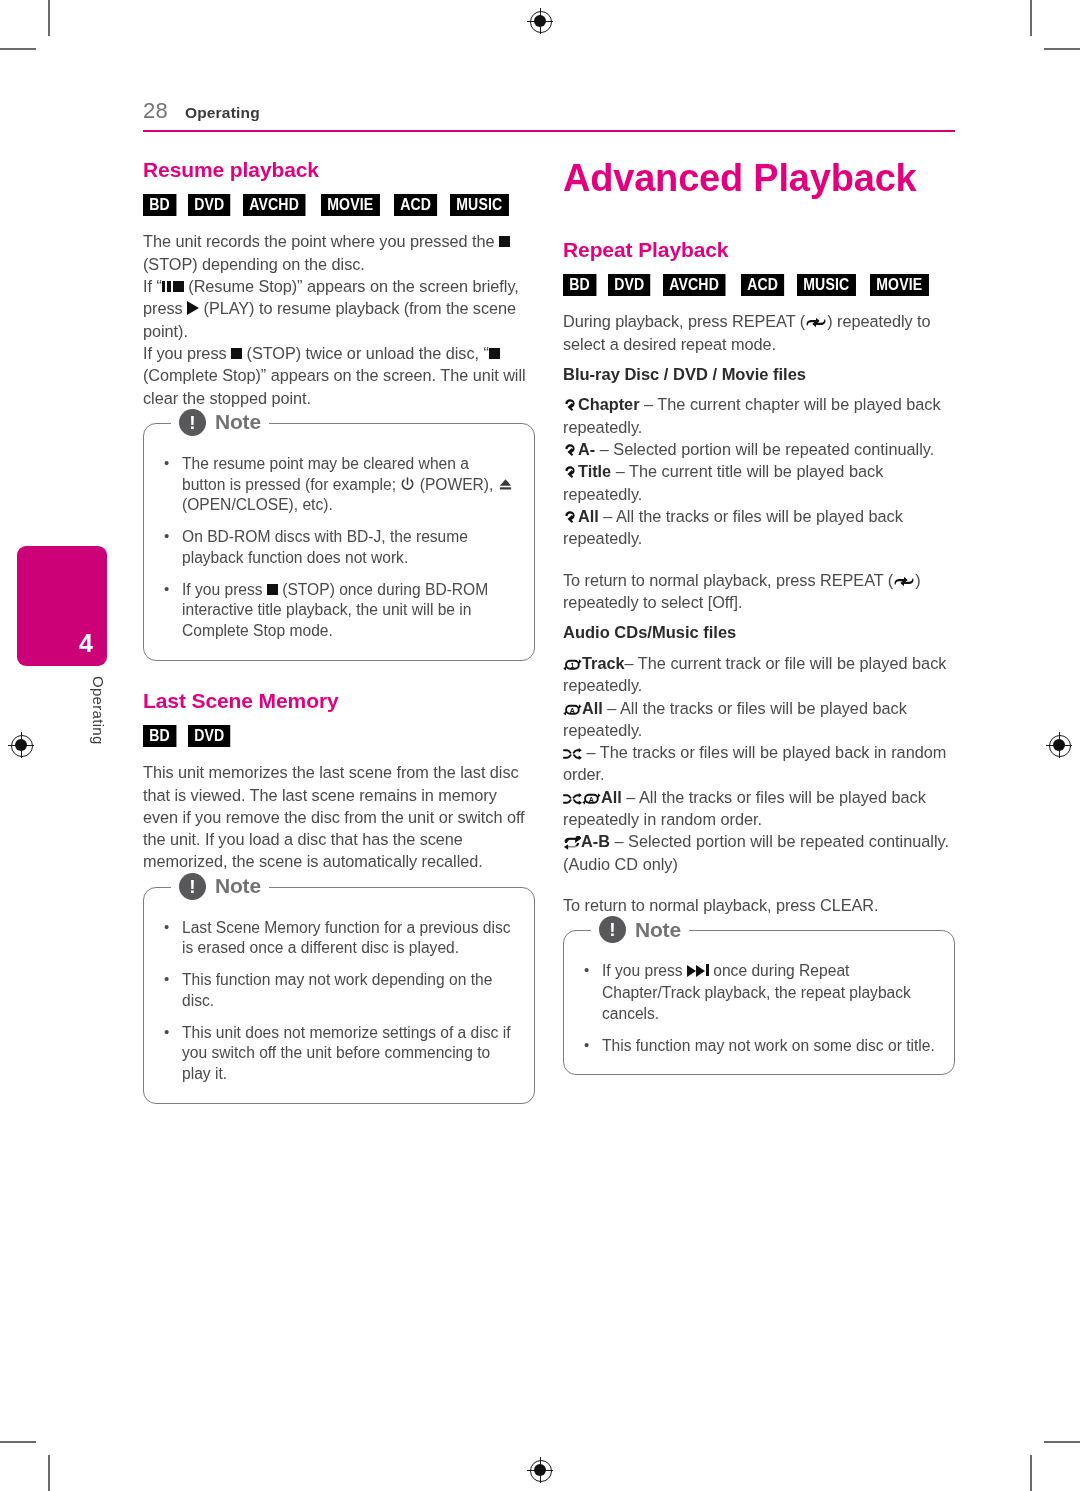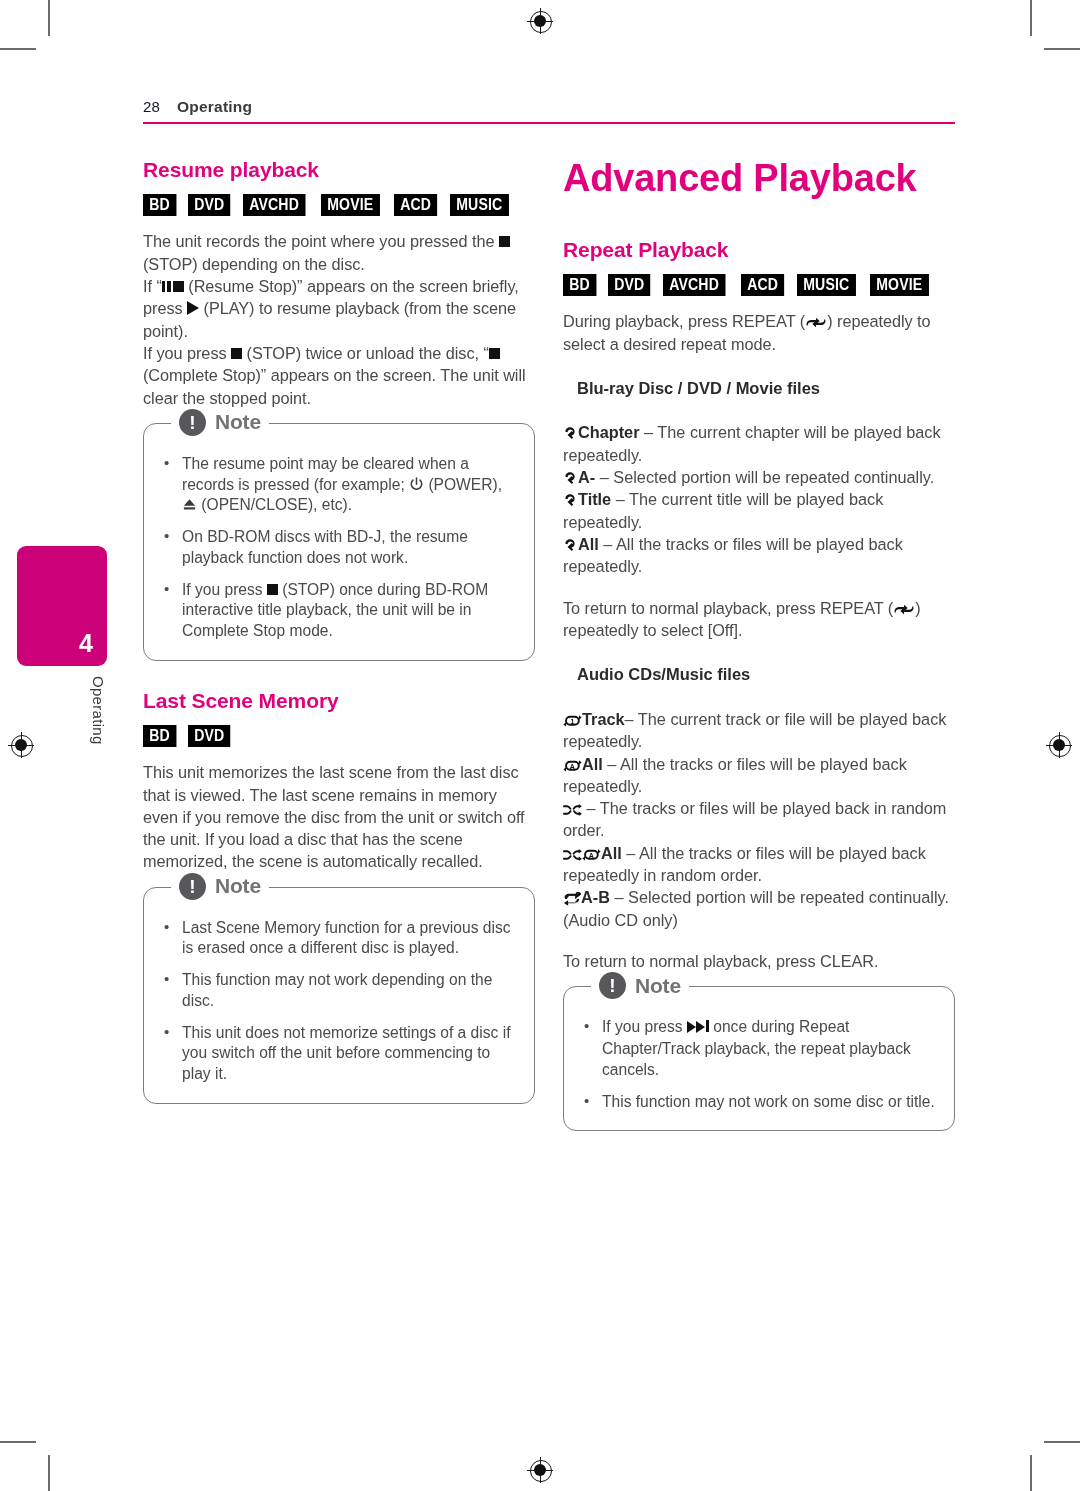--- a/index.html
+++ b/index.html
@@ -19,21 +19,21 @@
   .regmark .ring{position:absolute;left:3px;top:3px;width:20px;height:20px;border:1.5px solid #1a1a1a;border-radius:50%;}
   .regmark .dot{position:absolute;left:7px;top:7px;width:12px;height:12px;background:#111;border-radius:50%;}
   .regmark .hbar{position:absolute;left:0;top:12.5px;width:26px;height:1.5px;background:#1a1a1a;}
   .regmark .vbar{position:absolute;top:0;left:12.5px;height:26px;width:1.5px;background:#1a1a1a;}
 
   
   #page{position:absolute;left:0;top:0;width:1080px;height:1491px;}
 
   .pagehead{position:absolute;left:143px;top:98px;width:812px;}
   .pagehead .row{display:flex;align-items:baseline;gap:17px;}
-  .pagehead .pnum{font-size:15px;color:#0f172a;letter-spacing:.2px;}
+  .pagehead .pnum{font-size:22px;color:#737373;letter-spacing:.2px;}
   .pagehead .sect{font-size:15.5px;font-weight:bold;color:#3b3b3b;letter-spacing:.2px;}
   .pagehead .rule{margin-top:6px;height:1.6px;background:#d6006e;width:812px;}
 
   
   .sidetab{position:absolute;left:17px;top:546px;width:90px;height:120px;background:#cc0077;border-radius:9px;}
   .sidetab .num{position:absolute;right:14px;bottom:8px;color:#fff;font-size:25px;font-weight:bold;}
   .sidetab-label{position:absolute;left:17px;top:676px;width:90px;text-align:center;
     font-size:15px;color:#3b3b3b;letter-spacing:.3px;
     writing-mode:vertical-rl;text-orientation:mixed;}
 
@@ -44,21 +44,21 @@
 
   h1.pagetitle{
     margin:0 0 0 0;font-size:38px;font-weight:bold;color:#e3007f;
     letter-spacing:-.2px;line-height:1.1;
   }
   h2.sec{
     margin:0;font-size:21px;font-weight:bold;color:#e3007f;
     letter-spacing:-.1px;line-height:1.15;
   }
   h3.sub{
-    margin:14px;font-size:16.5px;font-weight:bold;color:#2b2b2b;
+    margin:0;font-size:16.5px;font-weight:bold;color:#2b2b2b;
     line-height:1.25;
   }
   p.body{
     margin:0;font-size:16.3px;line-height:1.37;color:#4a4a4a;
     letter-spacing:-.05px;
   }
 
   
   .badges{display:flex;flex-wrap:wrap;gap:5px 7px;}
   .badge{
@@ -202,21 +202,21 @@
     </p>
 
     <div class="note">
       <div class="cap">
         <span class="bang">!</span>
         <span class="captxt">Note</span>
       </div>
       <div class="frame">
         <ul>
           <li>
-            <span>The resume point may be cleared when a records is pressed (for example; </span><svg class="g-power" width="15" height="15" viewBox="0 0 16 16">
+            <span>The resume point may be cleared when a button is pressed (for example; </span><svg class="g-power" width="15" height="15" viewBox="0 0 16 16">
                 <path d="M4.2 3.3a5.6 5.6 0 1 0 7.6 0" fill="none" stroke="#3b3b3b" stroke-width="1.6" stroke-linecap="round"></path>
                 <line x1="8" y1="1" x2="8" y2="7.6" stroke="#3b3b3b" stroke-width="1.6" stroke-linecap="round"></line>
               </svg><span> (POWER), </span><svg class="g-eject" width="15" height="15" viewBox="0 0 16 16">
                 <polygon points="8,2.5 14,9.2 2,9.2" fill="#3b3b3b"></polygon>
                 <rect x="2" y="11" width="12" height="2.3" fill="#3b3b3b"></rect>
               </svg><span> (OPEN/CLOSE), etc).</span>
           </li>
           <li>
             <span>On BD-ROM discs with BD-J, the resume playback function does not work.</span>
           </li>

